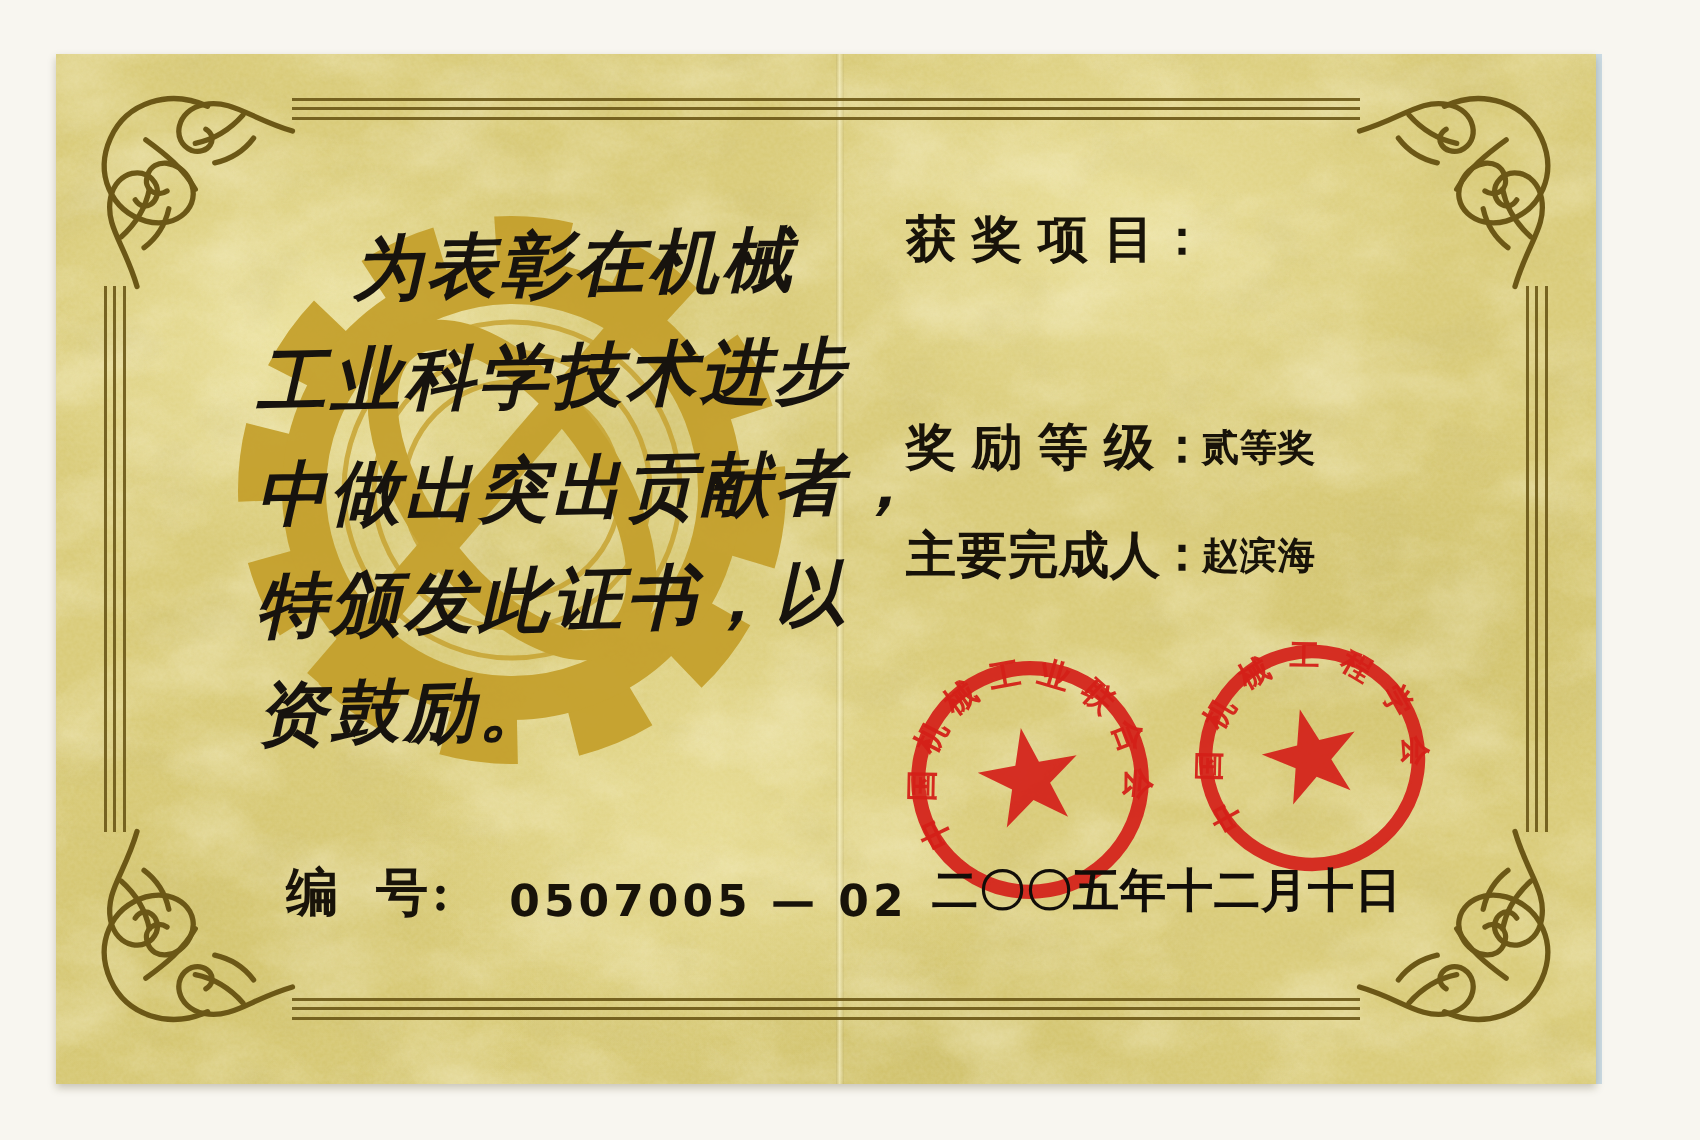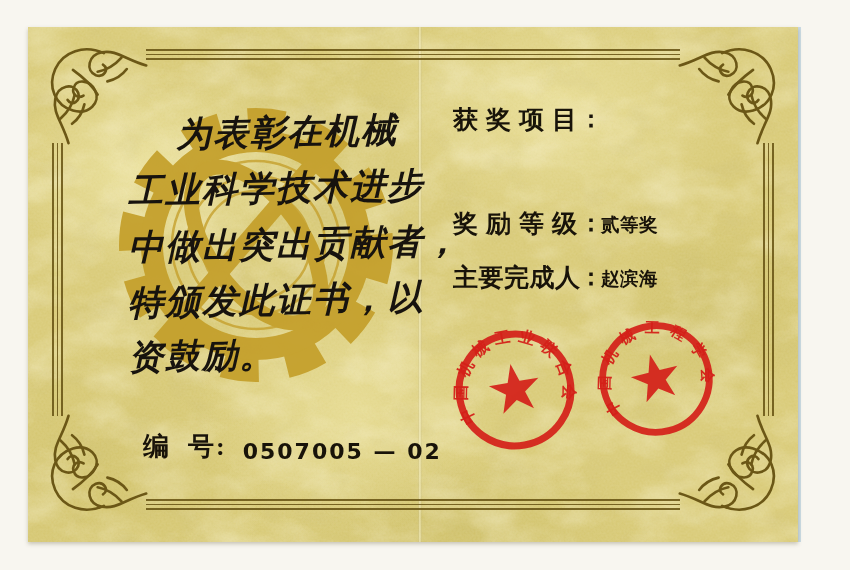--- a/index.html
+++ b/index.html
@@ -75,21 +75,21 @@
   .seal1 { left:424px; top:300px; width:126px; height:126px; transform:rotate(-10deg); }
   .seal2 { left:568px; top:292px; width:120px; height:120px; transform:rotate(-14deg); }
 
   
   .date { position:absolute; left:438px; top:403px; z-index:6; color:#120e09;
     font-family:"Liberation Serif","DejaVu Serif",serif; font-weight:700; font-size:23px;
     letter-spacing:0.5px; white-space:nowrap; }
   .serial { position:absolute; left:115px; top:402px; z-index:4; display:flex; align-items:flex-end; color:#181309; }
   .serial-label { font-family:"Liberation Serif","DejaVu Serif",serif; font-weight:700; font-size:26px;
     letter-spacing:2px; white-space:pre; }
-  .serial-value { font-size:22px; font-weight:600; margin-left:16px; letter-spacing:2px; white-space:nowrap; }
+  .serial-value { font-size:22px; font-weight:600; margin-left:28px; letter-spacing:2px; white-space:nowrap; }
 </style>
 </head>
 <body>
 
 <svg width="0" height="0" style="position:absolute">
   <defs>
     <g id="flourish" fill="none" stroke="currentColor" stroke-width="3" stroke-linecap="round">
       <path d="M118,30 C94,23 84,12 68,15 C52,18 49,36 61,41 C70,44 77,34 69,29"></path>
       <path d="M30,118 C23,94 12,84 15,68 C18,52 36,49 41,61 C44,70 34,77 29,69"></path>
       <path d="M70,16 C48,6 24,14 15,34 C6,54 15,75 35,81 C53,86 67,72 60,58 C54,46 39,45 36,55 C33,63 41,68 47,64"></path>
@@ -203,19 +203,20 @@
     <svg viewBox="-62 -62 124 124">
       <circle r="55" fill="none" stroke="#d42019" stroke-width="7" opacity=".92"></circle>
       <polygon points="0,-26 5.9,-8.1 24.7,-8 9.5,3.1 15.3,21 0,10 -15.3,21 -9.5,3.1 -24.7,-8 -5.9,-8.1" fill="#d42019" opacity=".92"></polygon>
       <path id="sealArc2" d="M -40 27 A 48 48 0 1 1 40 27" fill="none"></path>
       <text font-size="15.5" font-weight="bold" fill="#d42019" letter-spacing="9.5" opacity=".95" font-family="Liberation Serif, DejaVu Serif, serif">
         <textPath href="#sealArc2" startOffset="50%" text-anchor="middle">中国机械工程学会</textPath>
       </text>
     </svg>
   </div>
 
+  <div class="date">二〇〇五年十二月十日</div>
 
   <div class="serial">
     <span class="serial-label">编  号:</span>
     <span class="serial-value">0507005 — 02</span>
   </div>
 
 </div>
 
 </body></html>

